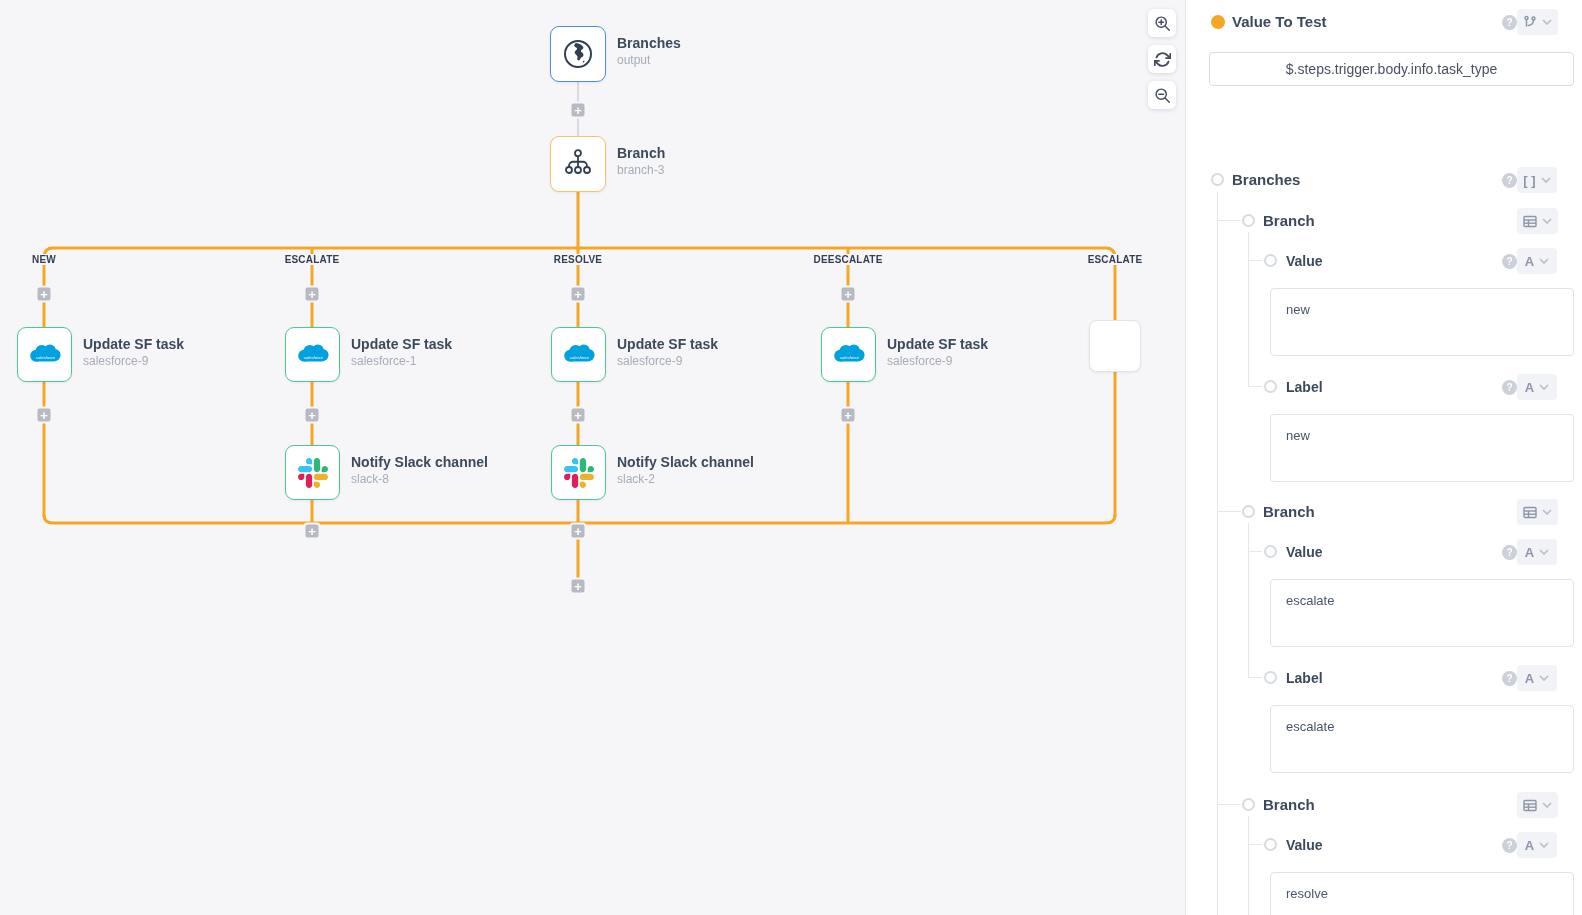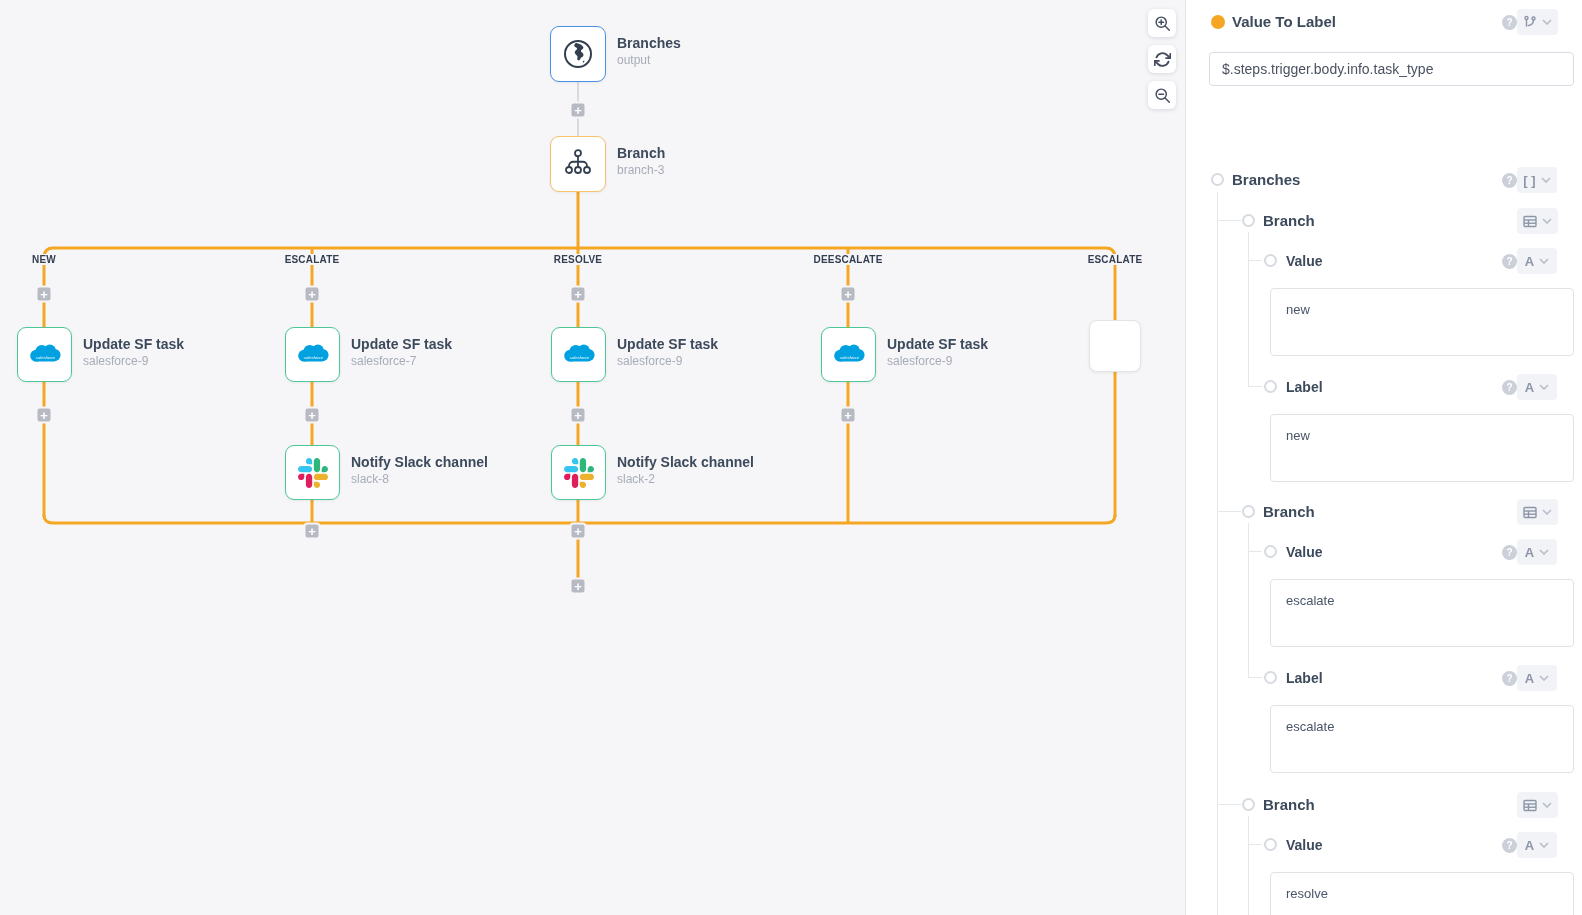--- a/index.html
+++ b/index.html
@@ -38,21 +38,21 @@
   .panel{position:absolute;left:1186px;top:0;width:396px;height:915px;background:#fff;overflow:hidden;}
   .p-abs{position:absolute}
   .p-title{font-size:15px;font-weight:700;color:var(--title-color)}
   .dot{width:14px;height:14px;border-radius:50%;background:var(--accent-orange)}
   .helpq{width:15px;height:15px;border-radius:50%;background:#CBD0D9;color:#fff;font-size:10px;
     font-weight:700;display:flex;align-items:center;justify-content:center;cursor:pointer;}
   .badge{height:26px;min-width:40px;background:var(--badge-bg);border-radius:4px;border:none;cursor:pointer;
     display:flex;align-items:center;justify-content:center;gap:5px;padding:0 6px;color:#8D96A8;
     font-size:13px;font-weight:600;}
   .jsonpath-input{position:absolute;left:23px;top:52px;width:365px;height:34px;border:1px solid #D9DDE3;
-    border-radius:4px;padding:0 12px;font-size:14px;color:#4A5260;font-family:inherit;background:#fff;outline:none;}
+    border-radius:4px;padding:0 12px;font-size:14px;color:#4A5260;font-family:inherit;background:#fff;outline:none;text-align:center;}
   .warning{position:absolute;left:23px;top:86px;width:365px;background:var(--warning-bg);
     color:var(--warning-text);font-size:12.5px;line-height:18px;padding:9px 11px;border-radius:2px;}
   .row{position:absolute;left:0;width:396px;height:26px}
   .circle{position:absolute;width:13px;height:13px;border:2px solid #D6DAE1;border-radius:50%;
     background:#fff;top:6px;cursor:pointer;}
   .row-label{position:absolute;top:4px;font-size:15px;font-weight:700;color:var(--title-color)}
   .row-label.field{font-size:14px;font-weight:600;top:5px}
   .row .helpq{position:absolute;left:316px;top:6px}
   .row .badge{position:absolute;left:331px;top:0}
   .stub{position:absolute;height:1px;background:var(--tree-line);top:12px}
@@ -172,21 +172,21 @@
             <circle cx="21" cy="13.5" r="8"></circle>
             <circle cx="31" cy="12.5" r="7.5"></circle>
             <circle cx="37" cy="18" r="7.5"></circle>
             <rect x="10" y="15" width="32" height="11" rx="5.5"></rect>
           </g>
           <text x="25.5" y="22.5" font-size="5.3" fill="#fff" text-anchor="middle" font-style="italic" font-family="Liberation Sans,sans-serif">salesforce</text>
         </svg>
     </div>
     <div class="node-text">
       <span class="node-title">Update SF task</span>
-      <span class="node-sub">salesforce-7</span>
+      <span class="node-sub">salesforce-1</span>
     </div>
   </div>
   <div class="node" style="left:551px;top:327px">
     <div class="node-box step">
       <svg width="40" height="30" viewBox="0 0 50 36">
           <g fill="#00A1E0">
             <circle cx="14" cy="19" r="7.5"></circle>
             <circle cx="21" cy="13.5" r="8"></circle>
             <circle cx="31" cy="12.5" r="7.5"></circle>
             <circle cx="37" cy="18" r="7.5"></circle>
@@ -260,21 +260,21 @@
   <button class="plus" style="left:578px;top:415px">+</button>
   <button class="plus" style="left:848px;top:415px">+</button>
   <button class="plus" style="left:312px;top:531px">+</button>
   <button class="plus" style="left:578px;top:531px">+</button>
   <button class="plus" style="left:578px;top:586px">+</button>
 </div>
 
 <div class="panel">
 
   <div class="p-abs dot" style="left:25px;top:15px"></div>
-  <span class="p-abs p-title" style="left:46px;top:13px">Value To Label</span>
+  <span class="p-abs p-title" style="left:46px;top:13px">Value To Test</span>
   <div class="p-abs helpq" style="left:316px;top:15px">?</div>
   <button class="p-abs badge" style="left:331px;top:9px">
     <svg width="14" height="14" viewBox="0 0 24 24">
         <g stroke="#8D96A8" stroke-width="2.4" fill="none" stroke-linecap="round">
           <line x1="6" y1="8" x2="6" y2="19"></line>
           <circle cx="18" cy="6" r="2.6"></circle>
           <circle cx="6" cy="5" r="2.6"></circle>
           <path d="M18 9a9 9 0 0 1-9 9"></path>
         </g>
       </svg>

